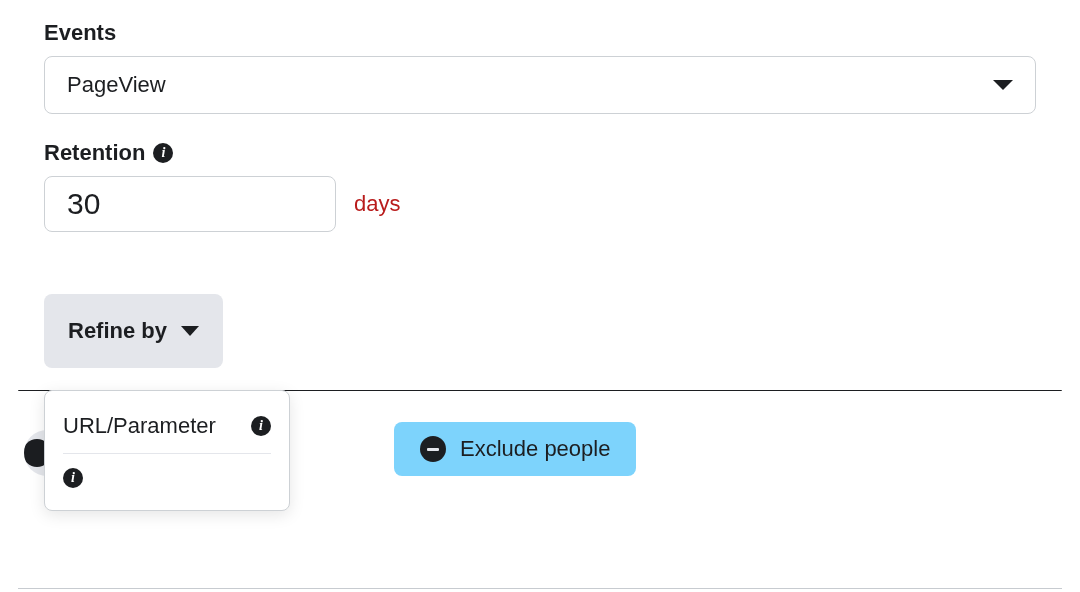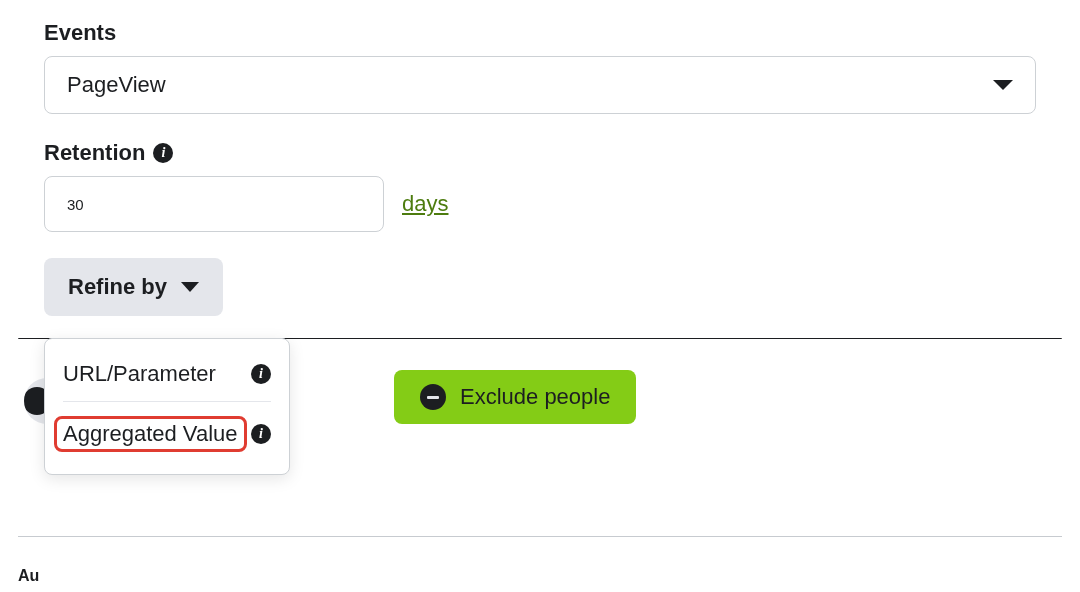--- a/index.html
+++ b/index.html
@@ -83,50 +83,50 @@
       padding-left: 26px;
     }
     
     .retention-row {
       display: flex;
       align-items: center;
       gap: 18px;
     }
     
     .retention-input {
-      width: 340px;
+      width: 292px;
       height: 56px;
       border: 1px solid #cdd1d5;
       border-radius: 8px;
       background: #ffffff;
-      font-size: 15px;
+      font-size: 30px;
       color: #1c1e21;
       padding: 0 22px;
       outline: none;
     }
     
     .days-text {
       font-size: 22px;
-      color: #4d7c0f;
-      text-decoration: underline;
+      color: #b91c1c;
     }
     
     .refine-button {
       display: inline-flex;
       align-items: center;
       gap: 14px;
       background: #e4e6eb;
       border: none;
       border-radius: 8px;
-      padding: 16px 24px;
+      padding: 24px 24px;
       font-size: 22px;
       font-weight: 600;
       color: #1c1e21;
       cursor: pointer;
       margin-left: 26px;
+      margin-top: 36px;
     }
     
     .refine-caret {
       width: 0;
       height: 0;
       border-left: 9px solid transparent;
       border-right: 9px solid transparent;
       border-top: 10px solid #1c1e21;
     }
     
@@ -210,21 +210,21 @@
       margin-left: -20px;
     }
     
     .exclude-button {
       position: absolute;
       top: 38px;
       left: 376px;
       display: inline-flex;
       align-items: center;
       gap: 14px;
-      background: #84cc16;
+      background: #7dd3fc;
       border: none;
       border-radius: 8px;
       padding: 14px 26px;
       font-size: 22px;
       font-weight: 500;
       color: #1c1e21;
       cursor: pointer;
     }
     
     .minus-icon {
@@ -314,21 +314,20 @@
     <span>Exclude people</span>
   </button>
 
   <div class="dropdown-menu">
     <div class="dropdown-item">
       <span class="dropdown-item-label">URL/Parameter</span>
       <span class="info-icon">i</span>
     </div>
     <div class="dropdown-divider"></div>
     <div class="dropdown-item highlighted">
-      <span class="dropdown-item-label">Aggregated Value</span>
       <span class="info-icon">i</span>
     </div>
   </div>
 </div>
 
 
 <div class="bottom-area">
   <div class="bottom-divider"></div>
   <div class="audience-label">Au</div>
 

